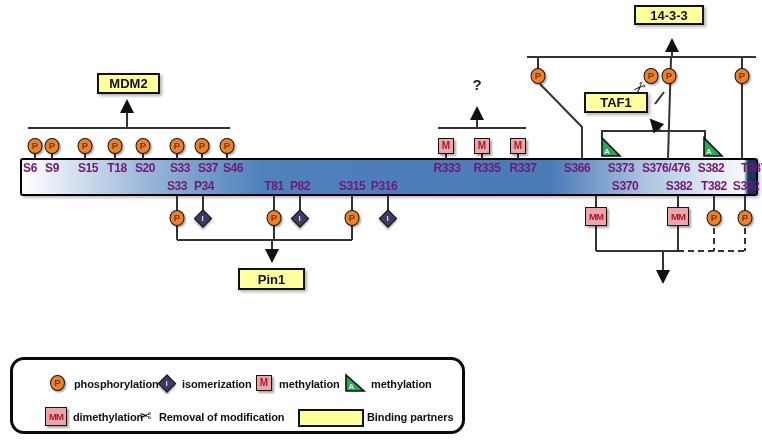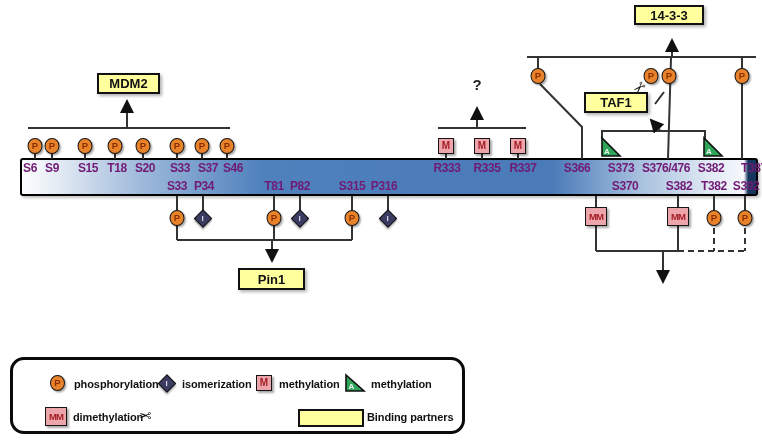--- a/index.html
+++ b/index.html
@@ -170,17 +170,18 @@
     <div class="ltext" style="left:266px;top:18px">methylation</div>
     <svg width="24" height="22" style="position:absolute;left:330px;top:12px">
       <polygon points="3,3 3,19 21,19" fill="#2ea558" stroke="#111" stroke-width="1.6"></polygon>
       <text x="5.5" y="17" font-size="8" font-weight="bold" fill="#eaf5ee">A</text>
     </svg>
     <div class="ltext" style="left:358px;top:18px">methylation</div>
 
     <div class="msq mmsq" style="left:43px;top:47px">MM</div>
     <div class="ltext" style="left:60px;top:51px">dimethylation</div>
     <div class="scis scis-legend" style="left:126px;top:48px">✂</div>
+    <div class="ltext" style="left:146px;top:51px">Removal of modification</div>
     <div class="lbox" style="left:285px;top:49px;width:66px;height:18px"></div>
     <div class="ltext" style="left:354px;top:51px">Binding partners</div>
   </div>
 
 </div>
 
 </body></html>

